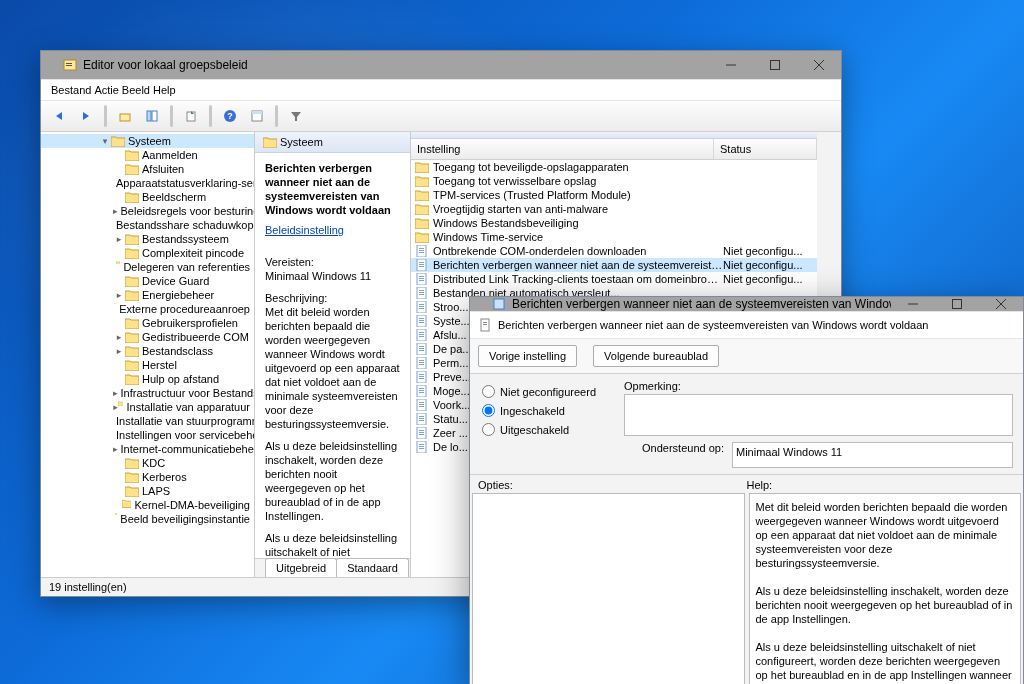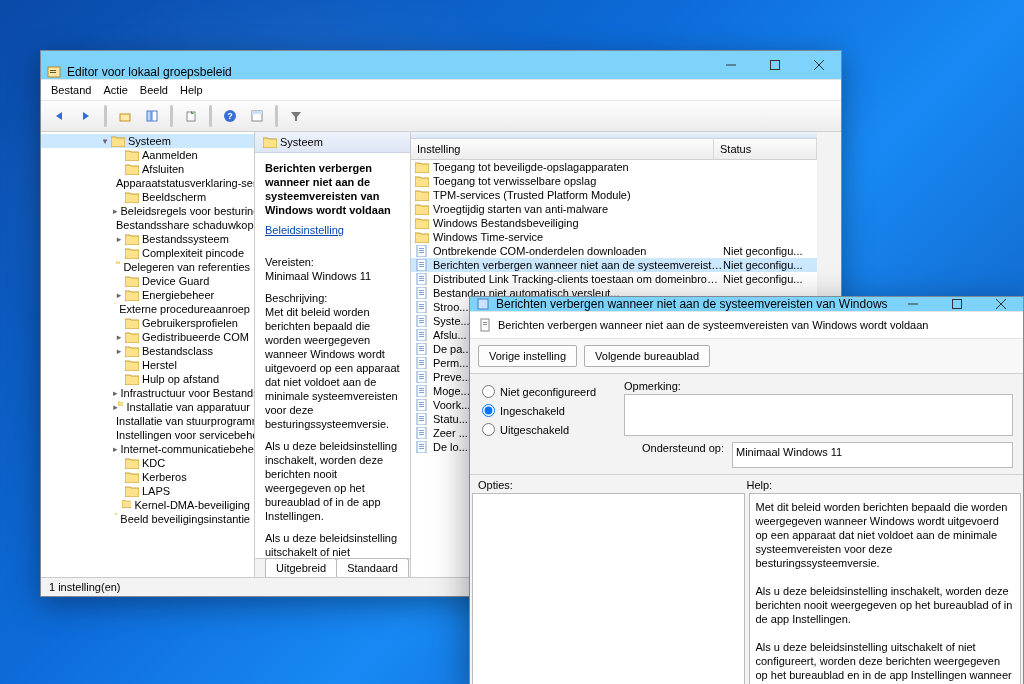--- a/index.html
+++ b/index.html
@@ -1,23 +1,23 @@
 <!DOCTYPE html>
 <html><head>
 <meta charset="utf-8">
 <style>
 html,body{margin:0;padding:0;width:1024px;height:684px;font-family:"Segoe UI",Tahoma,sans-serif;font-size:11px;overflow:hidden;background:#0a4aa8}
 .desktop{position:relative;width:1024px;height:684px;background:radial-gradient(ellipse 600px 400px at 750px 450px,rgba(255,255,255,.18) 0%,rgba(255,255,255,0) 40%),radial-gradient(ellipse 700px 500px at 300px 200px,rgba(255,255,255,.12) 0%,rgba(255,255,255,0) 45%),linear-gradient(135deg,#0a4aa8 0%,#0d6bd8 40%,#1889f4 60%,#0a4aa8 100%)}
 .window{position:absolute;background:#f3f3f3;border:1px solid #7f8a99;box-shadow:0 8px 28px rgba(0,0,0,.35);display:flex;flex-direction:column}
-.titlebar{height:28px;display:flex;align-items:flex-end;background:#7dd3fc;padding:0 0 0 6px;border-bottom:1px solid #e5e5e5}
+.titlebar{height:28px;display:flex;align-items:center;background:#a3a3a3;padding:0 0 0 22px;border-bottom:1px solid #e5e5e5}
 .titlebar .title{flex:1;font-size:12px;white-space:nowrap;overflow:hidden}
 .tbicon{width:14px;height:14px;margin-right:6px}
 .winbtns{display:flex;height:100%}
 .winbtn{width:44px;display:flex;align-items:center;justify-content:center;color:#333}
-.menubar{display:flex;gap:12px;padding:4px 10px;background:#fff;border-bottom:1px solid #e5e5e5}
+.menubar{display:flex;gap:3px;padding:4px 10px;background:#fff;border-bottom:1px solid #e5e5e5}
 .menubar span{cursor:default}
 .toolbar{display:flex;align-items:center;gap:3px;padding:3px 6px;background:linear-gradient(#fdfdfd,#ececec);border-bottom:1px solid #d0d0d0}
 .tbtn{width:22px;height:22px;display:flex;align-items:center;justify-content:center;border:1px solid transparent;border-radius:2px}
 .tbtn.sep{width:1px;height:20px;background:#c8c8c8;margin:0 3px}
 .body{flex:1;display:flex;min-height:0}
 .tree{width:213px;background:#fff;border-right:1px solid #ccc;overflow:auto;padding-top:2px}
 .tree-row{display:flex;align-items:center;padding:1px 4px;white-space:nowrap;cursor:default}
 .tree-row.sel{background:#cce8ff}
 .tree-twist{width:12px;text-align:center;color:#666;font-size:9px}
 .tree-fold{width:14px;height:12px;margin-right:3px}
@@ -38,21 +38,21 @@
 .list-body{flex:1;overflow:hidden}
 .lrow{display:flex;align-items:center;padding:1px 4px;white-space:nowrap}
 .lrow.sel{background:#cce8ff}
 .lrow .ico{width:14px;height:12px;margin-right:4px;flex-shrink:0}
 .lrow .t{flex:1;overflow:hidden;text-overflow:ellipsis}
 .lrow .s{width:90px;overflow:hidden;text-overflow:ellipsis}
 .statusbar{padding:3px 8px;background:#f3f3f3;border-top:1px solid #ccc}
 
 .policy{position:absolute;background:#f3f3f3;border:1px solid #7f8a99;box-shadow:0 10px 34px rgba(0,0,0,.4);display:flex;flex-direction:column}
 .policy-hdr{padding:6px 8px;background:#fff;border-bottom:1px solid #e5e5e5;display:flex;align-items:center;font-size:11px}
-.policy-toolbar{padding:6px 8px;display:flex;gap:7px;border-bottom:1px solid #d0d0d0;background:#f8f8f8}
+.policy-toolbar{padding:6px 8px;display:flex;gap:16px;border-bottom:1px solid #d0d0d0;background:#f8f8f8}
 .pbtn{padding:4px 10px;border:1px solid #adadad;background:#fdfdfd;border-radius:2px;cursor:default}
 .policy-mid{display:flex;border-bottom:1px solid #d0d0d0}
 .policy-radio{padding:8px 12px;width:120px}
 .policy-radio label{display:flex;align-items:center;gap:5px;padding:3px 0}
 .policy-comment{flex:1;padding:6px 10px}
 .policy-supported{display:flex;padding:4px 10px 8px;align-items:flex-start}
 .textbox{background:#fff;border:1px solid #bbb;padding:3px;min-height:18px;font-size:11px}
 .policy-split{display:flex;gap:0;flex:1}
 .policy-split>div{border:1px solid #bbb;background:#fff;margin:2px;flex:1;padding:6px;font-size:11px;line-height:14px;overflow:hidden}
 .lbl{font-size:11px}
@@ -624,21 +624,21 @@
                   <rect x="4" y="3" width="5" height="1" fill="#7da2d8"></rect>
                   <rect x="4" y="5" width="5" height="1" fill="#7da2d8"></rect>
                   <rect x="4" y="7" width="5" height="1" fill="#7da2d8"></rect>
                 </svg></span>
               <span class="t">De lo...</span>
               <span class="s"></span>
             </div>
           </div>
     </div>
   </div>
-  <div class="statusbar">1 instelling(en)</div>
+  <div class="statusbar">19 instelling(en)</div>
 </div>
 
 <div class="policy" style="left:469px;top:296px;width:553px;height:388px">
   <div class="titlebar">
     <span class="tbicon"><svg viewBox="0 0 14 14">
             <rect x="2" y="2" width="10" height="10" fill="#cbe0fb" stroke="#4a80c8"></rect>
           </svg></span>
     <span class="title">Berichten verbergen wanneer niet aan de systeemvereisten van Windows wordt voldaan</span>
     <div class="winbtns">
       <div class="winbtn">

